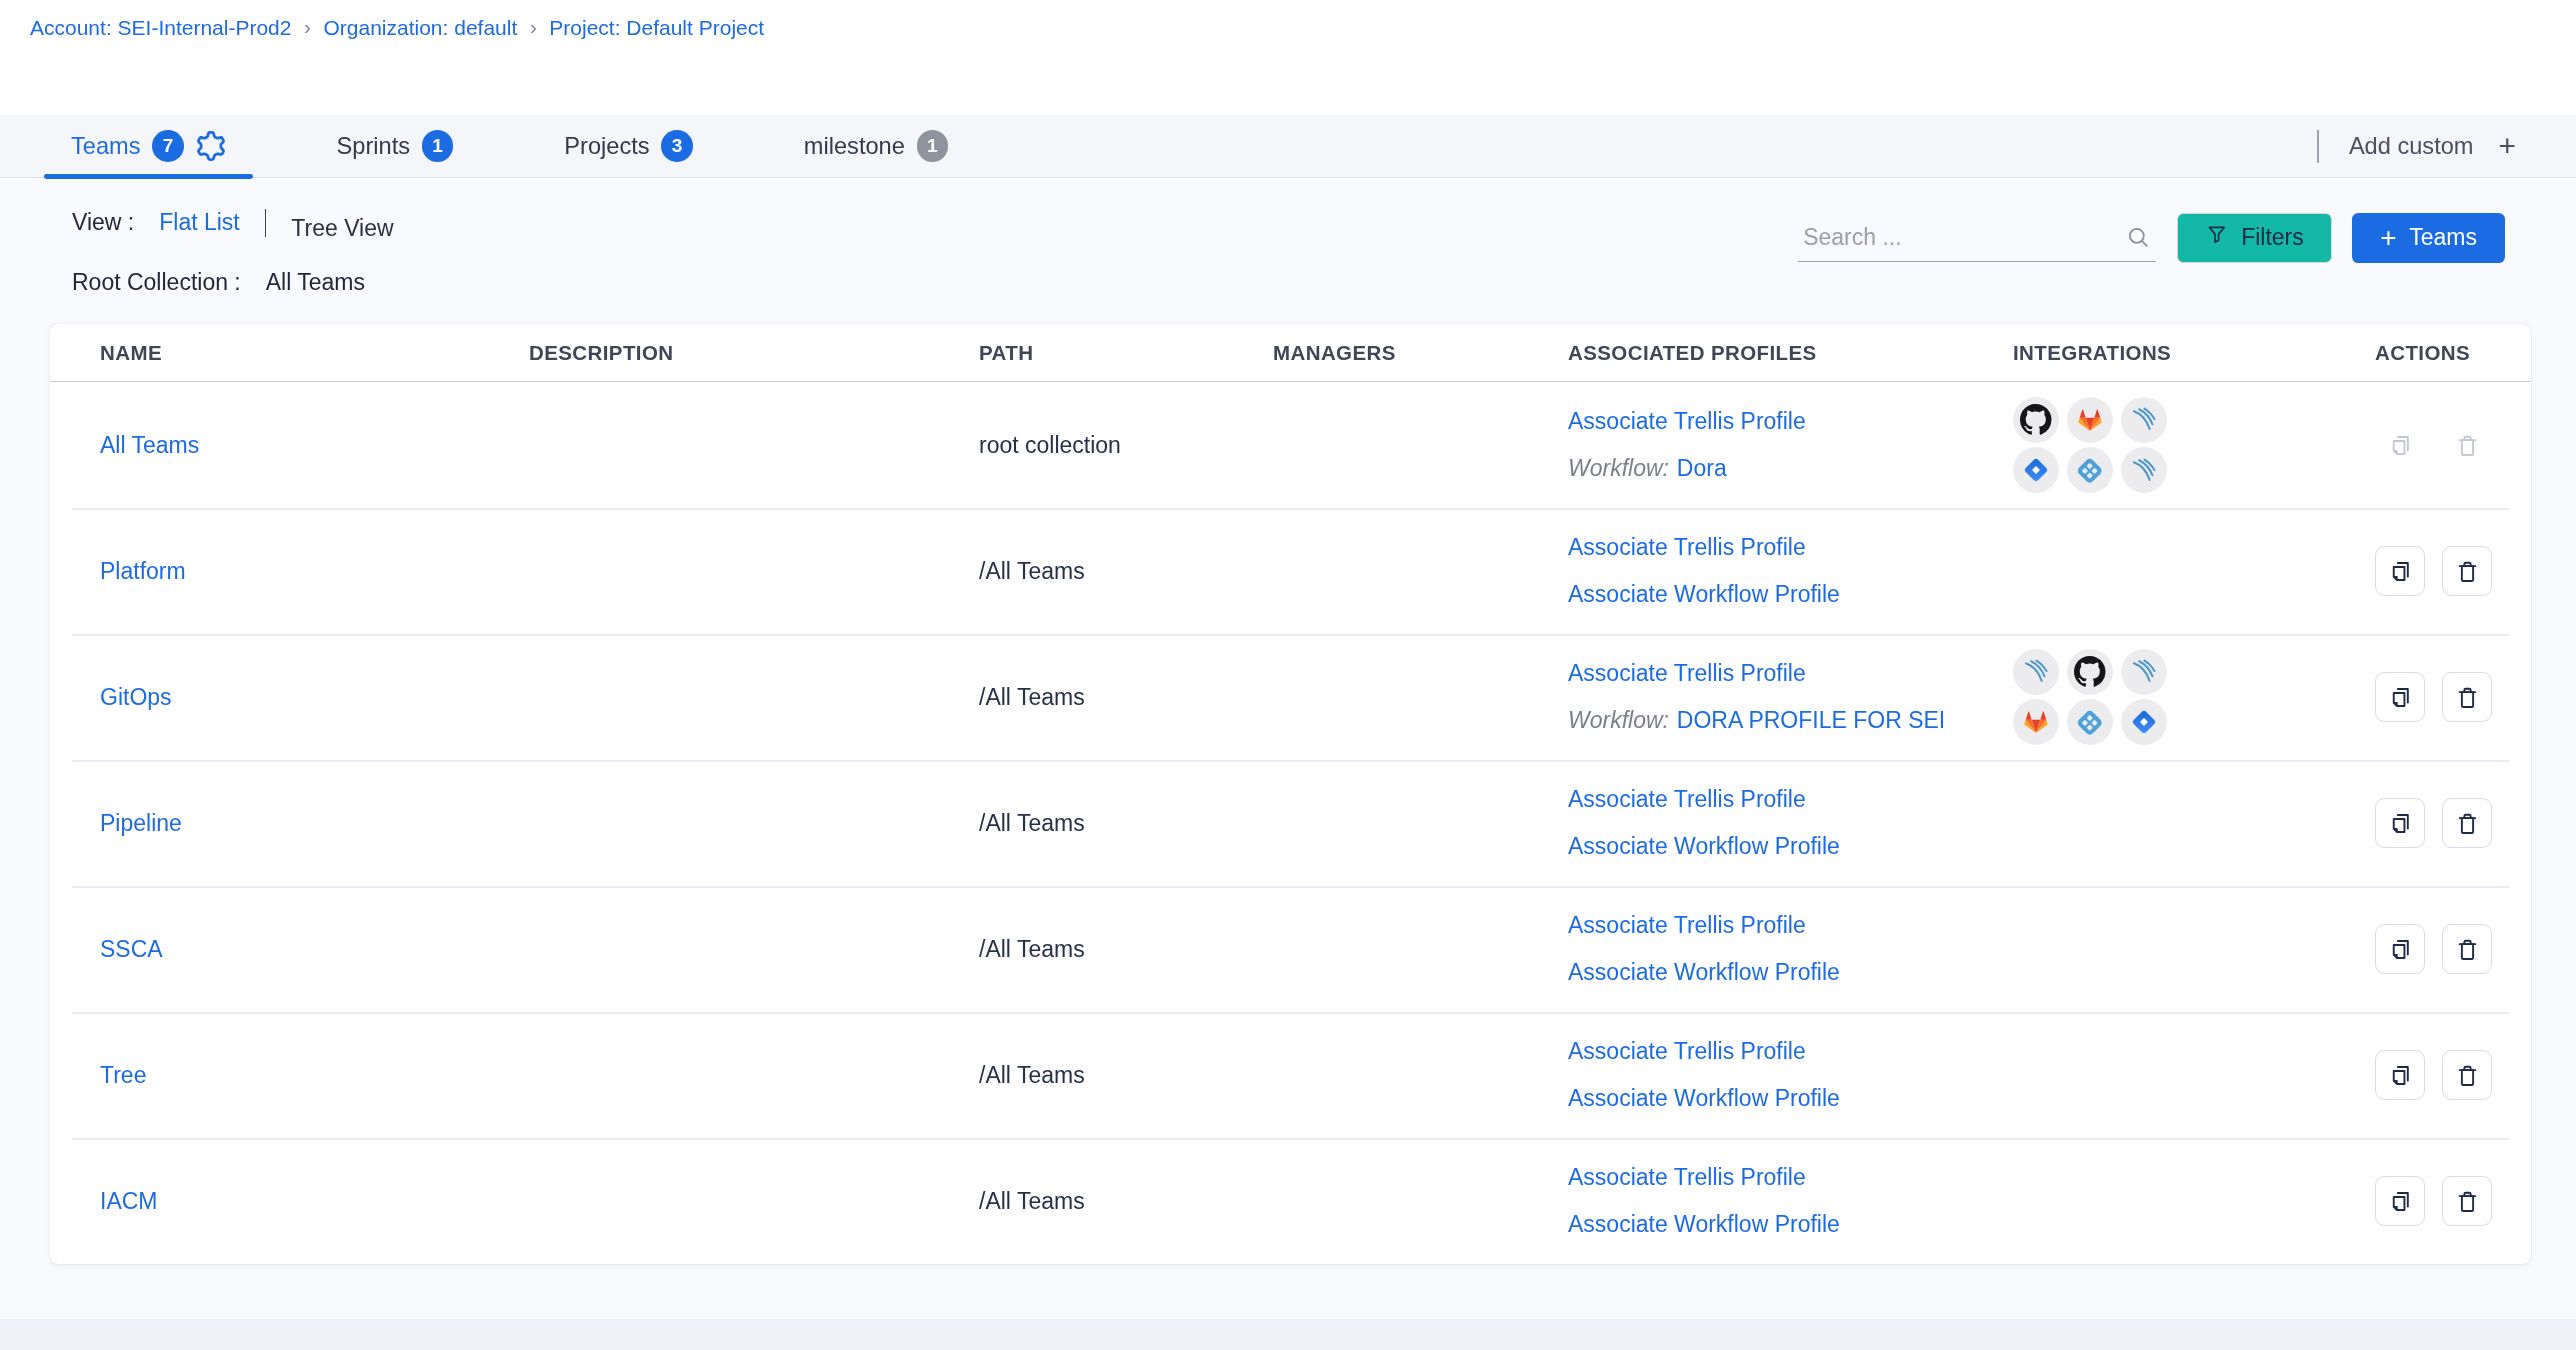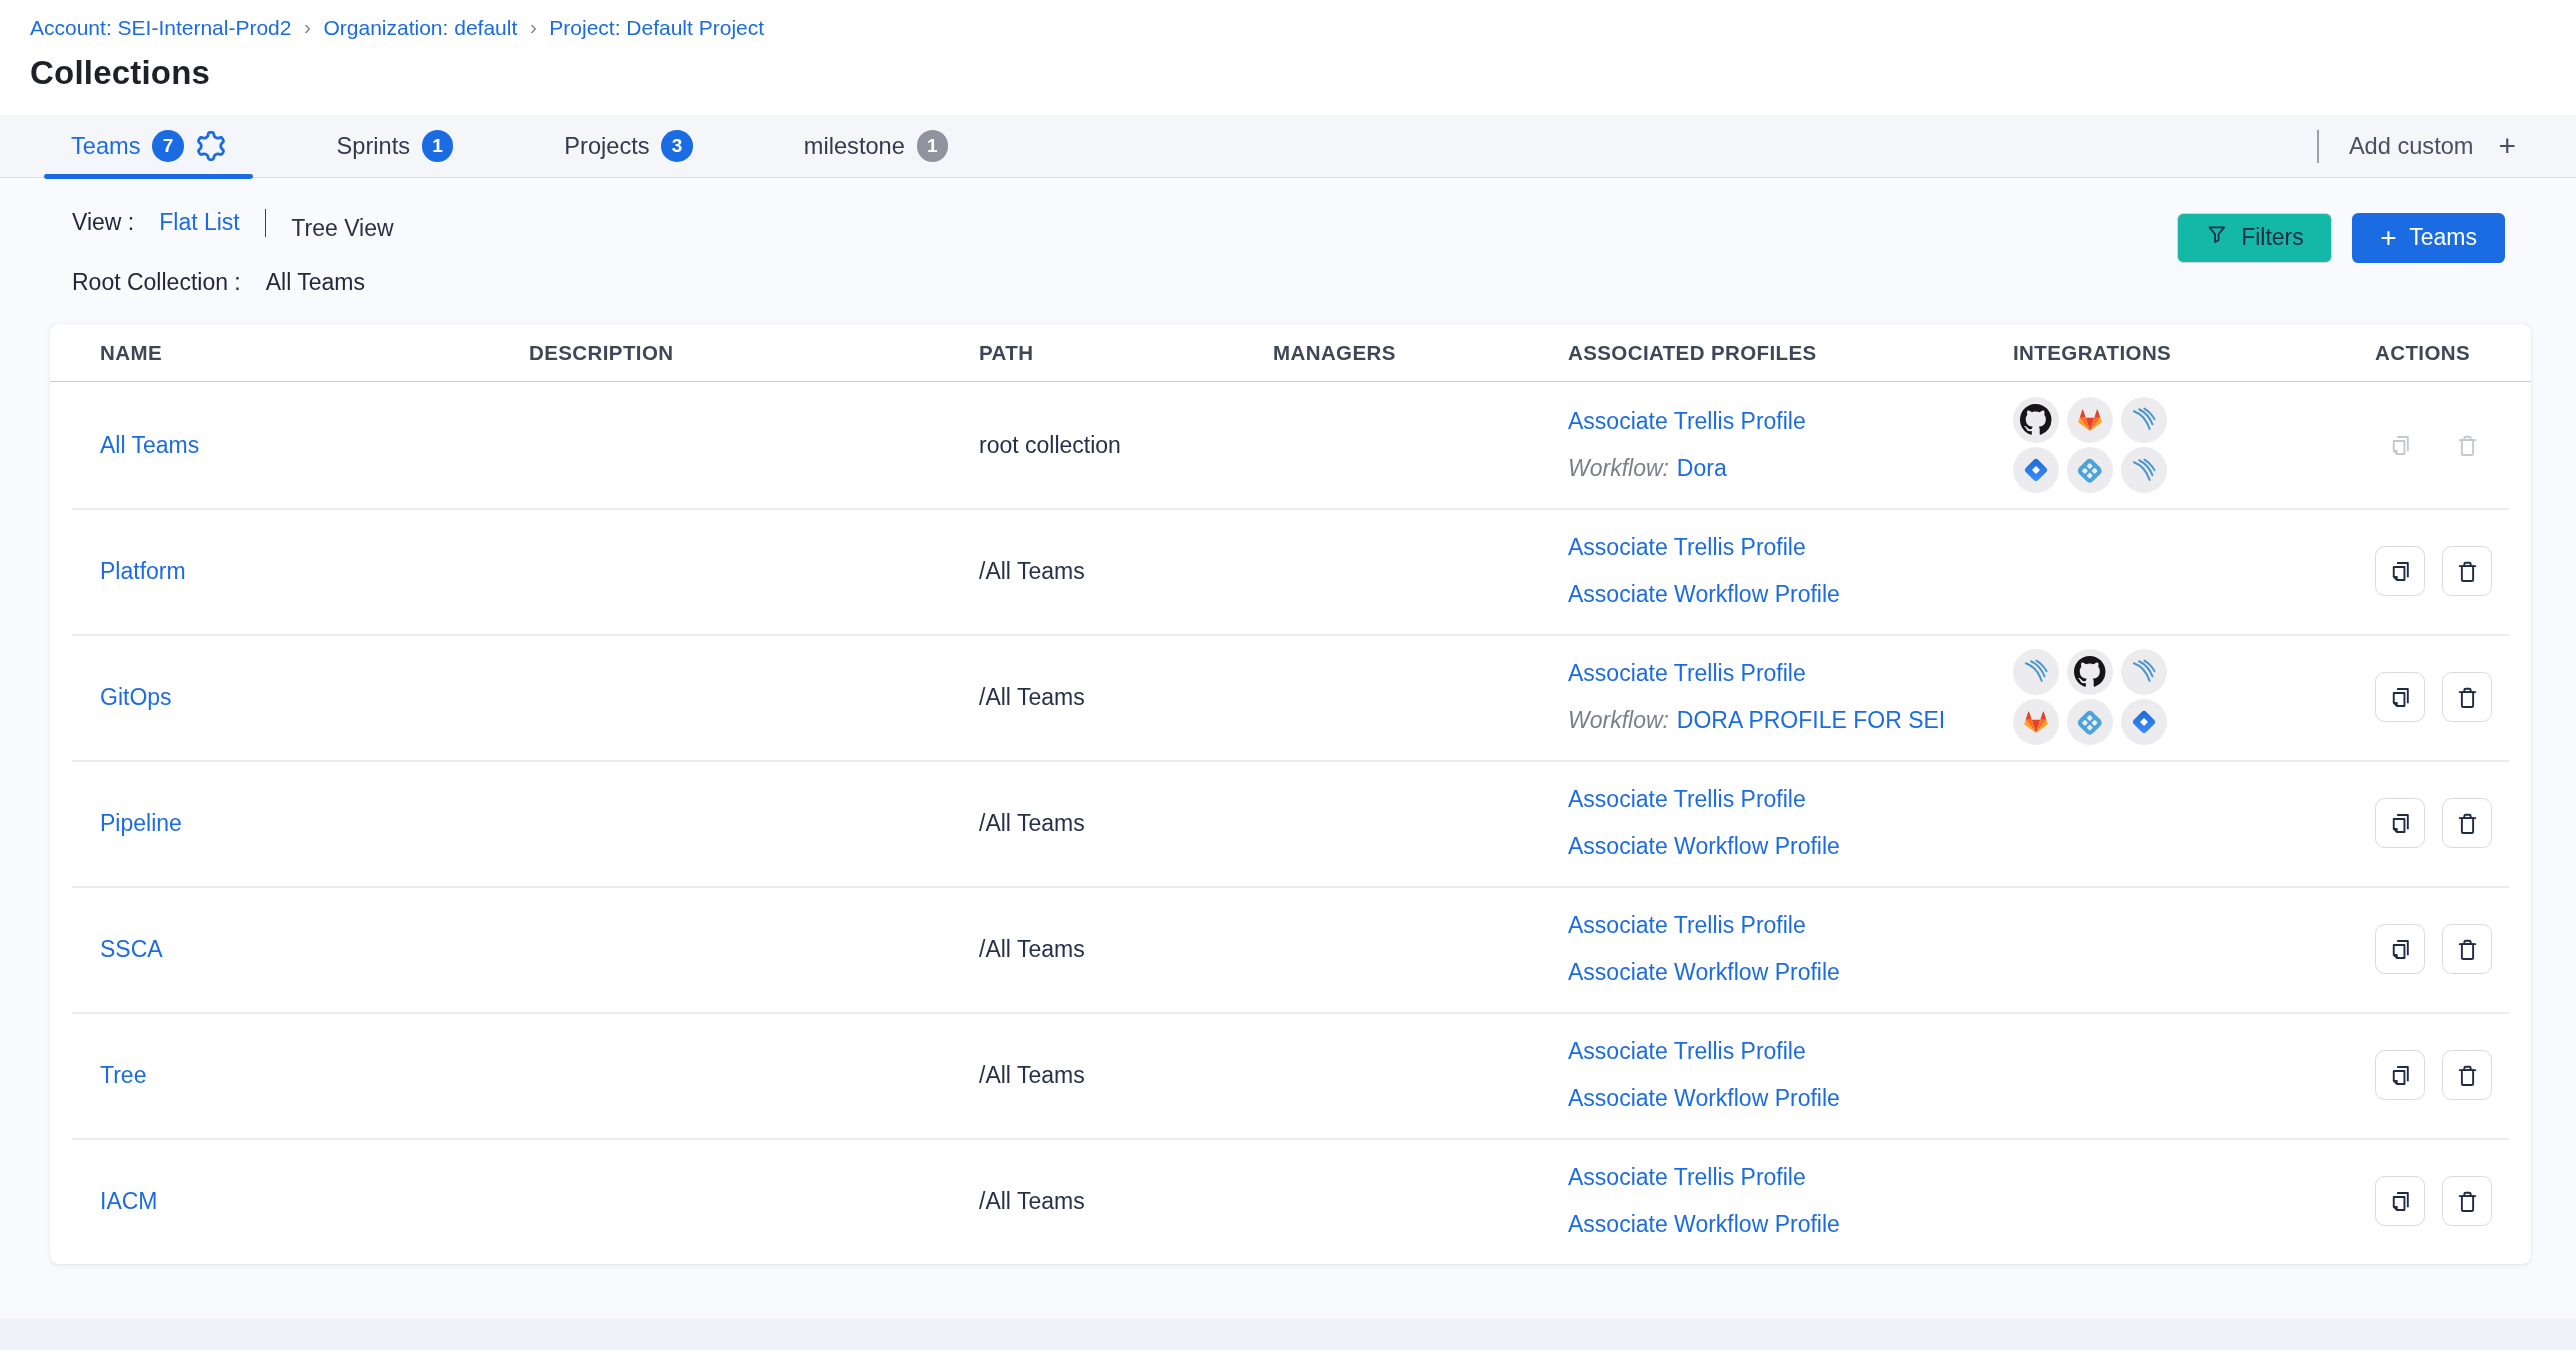--- a/index.html
+++ b/index.html
@@ -130,21 +130,20 @@
 <div class="page">
 
   <header class="topbar">
     <nav class="breadcrumb">
       <a>Account: SEI-Internal-Prod2</a>
       <span class="sep">›</span>
       <a>Organization: default</a>
       <span class="sep">›</span>
       <a>Project: Default Project</a>
     </nav>
-    <h1 class="page-title">Collections</h1>
   </header>
 
   <div class="tabstrip">
     <div class="tabs">
       <div class="tab active">
         <span>Teams</span>
         <span class="badge">7</span>
         <span class="gear-wrap">
           <svg width="30" height="30" viewBox="0 0 16 16">
               <path fill="#1b6ce3" d="M8 0a8.2 8.2 0 0 1 .701.031C9.444.095 9.99.645 10.16 1.29l.288 1.107c.018.066.079.158.212.224.231.114.454.243.668.386.123.082.233.09.299.071l1.103-.303c.644-.176 1.392.021 1.82.63.27.385.506.792.704 1.218.315.675.111 1.422-.364 1.891l-.814.806c-.049.048-.098.147-.088.294.016.257.016.515 0 .772-.01.147.038.246.088.294l.814.806c.475.469.679 1.216.364 1.891a7.977 7.977 0 0 1-.704 1.217c-.428.61-1.176.807-1.82.63l-1.102-.302c-.067-.019-.177-.011-.3.071a5.909 5.909 0 0 1-.668.386c-.133.066-.194.158-.211.224l-.29 1.106c-.168.646-.715 1.196-1.458 1.26a8.006 8.006 0 0 1-1.402 0c-.743-.064-1.289-.614-1.458-1.26l-.289-1.106c-.018-.066-.079-.158-.212-.224a5.738 5.738 0 0 1-.668-.386c-.123-.082-.233-.09-.299-.071l-1.103.303c-.644.176-1.392-.021-1.82-.63a8.12 8.12 0 0 1-.704-1.218c-.315-.675-.111-1.422.363-1.891l.815-.806c.05-.048.098-.147.088-.294a6.214 6.214 0 0 1 0-.772c.01-.147-.038-.246-.088-.294l-.815-.806C.635 6.045.431 5.298.746 4.623a7.92 7.92 0 0 1 .704-1.217c.428-.61 1.176-.807 1.82-.63l1.102.302c.067.019.177.011.3-.071.214-.143.437-.272.668-.386.133-.066.194-.158.211-.224l.29-1.106C6.009.645 6.556.095 7.299.03 7.53.01 7.764 0 8 0Zm-.571 1.525c-.036.003-.108.036-.137.146l-.289 1.105c-.147.561-.549.967-.998 1.189-.173.086-.34.183-.5.29-.417.278-.97.423-1.529.27l-1.103-.303c-.109-.03-.175.016-.195.045-.22.312-.412.644-.573.99-.014.031-.021.11.059.19l.815.806c.411.406.562.957.53 1.456a4.709 4.709 0 0 0 0 .582c.032.499-.119 1.05-.53 1.456l-.815.806c-.081.08-.073.159-.059.19.162.346.353.677.573.989.02.03.085.076.195.046l1.102-.303c.56-.153 1.113-.008 1.53.27.161.107.328.204.501.29.447.222.85.629.997 1.189l.289 1.105c.029.109.101.143.137.146a6.6 6.6 0 0 0 1.142 0c.036-.003.108-.036.137-.146l.289-1.105c.147-.561.549-.967.998-1.189.173-.086.34-.183.5-.29.417-.278.97-.423 1.529-.27l1.103.303c.109.029.175-.016.195-.045.22-.313.411-.644.573-.99.014-.031.021-.11-.059-.19l-.815-.806c-.411-.406-.562-.957-.53-1.456a4.709 4.709 0 0 0 0-.582c-.032-.499.119-1.05.53-1.456l.815-.806c.081-.08.073-.159.059-.19a6.464 6.464 0 0 0-.573-.989c-.02-.03-.085-.076-.195-.046l-1.102.303c-.56.153-1.113.008-1.53-.27a4.44 4.44 0 0 0-.501-.29c-.447-.222-.85-.629-.997-1.189l-.289-1.105c-.029-.11-.101-.143-.137-.146a6.6 6.6 0 0 0-1.142 0Z"></path>
@@ -181,20 +180,29 @@
           <a class="link">Flat List</a>
           <span class="pipe"></span>
           <a class="plain">Tree View</a>
         </div>
         <div class="root-line">
           <span>Root Collection :</span>
           <span>All Teams</span>
         </div>
       </div>
       <div class="actions-block">
+        <div class="search">
+          <input type="text" placeholder="Search ..." style="">
+          <span class="mag">
+            <svg width="27" height="27" viewBox="0 0 24 24">
+                <circle cx="10.5" cy="10.5" r="6.2" fill="none" stroke="#8c919d" stroke-width="1.6"></circle>
+                <path d="M15.2 15.2l4.3 4.3" stroke="#8c919d" stroke-width="1.6" stroke-linecap="round"></path>
+              </svg>
+          </span>
+        </div>
         <button class="btn btn-filters">
           <span>
             <svg width="23.6" height="23.6" viewBox="0 0 24 24">
                 <path d="M4.5 4.5h15l-5.7 6.8v6.3l-3.6 1.9v-8.2z" fill="none" stroke="#1f2a44" stroke-width="1.7" stroke-linejoin="round"></path>
               </svg>
           </span>
           <span>Filters</span>
         </button>
         <button class="btn btn-teams">
           <span class="plus">+</span>

